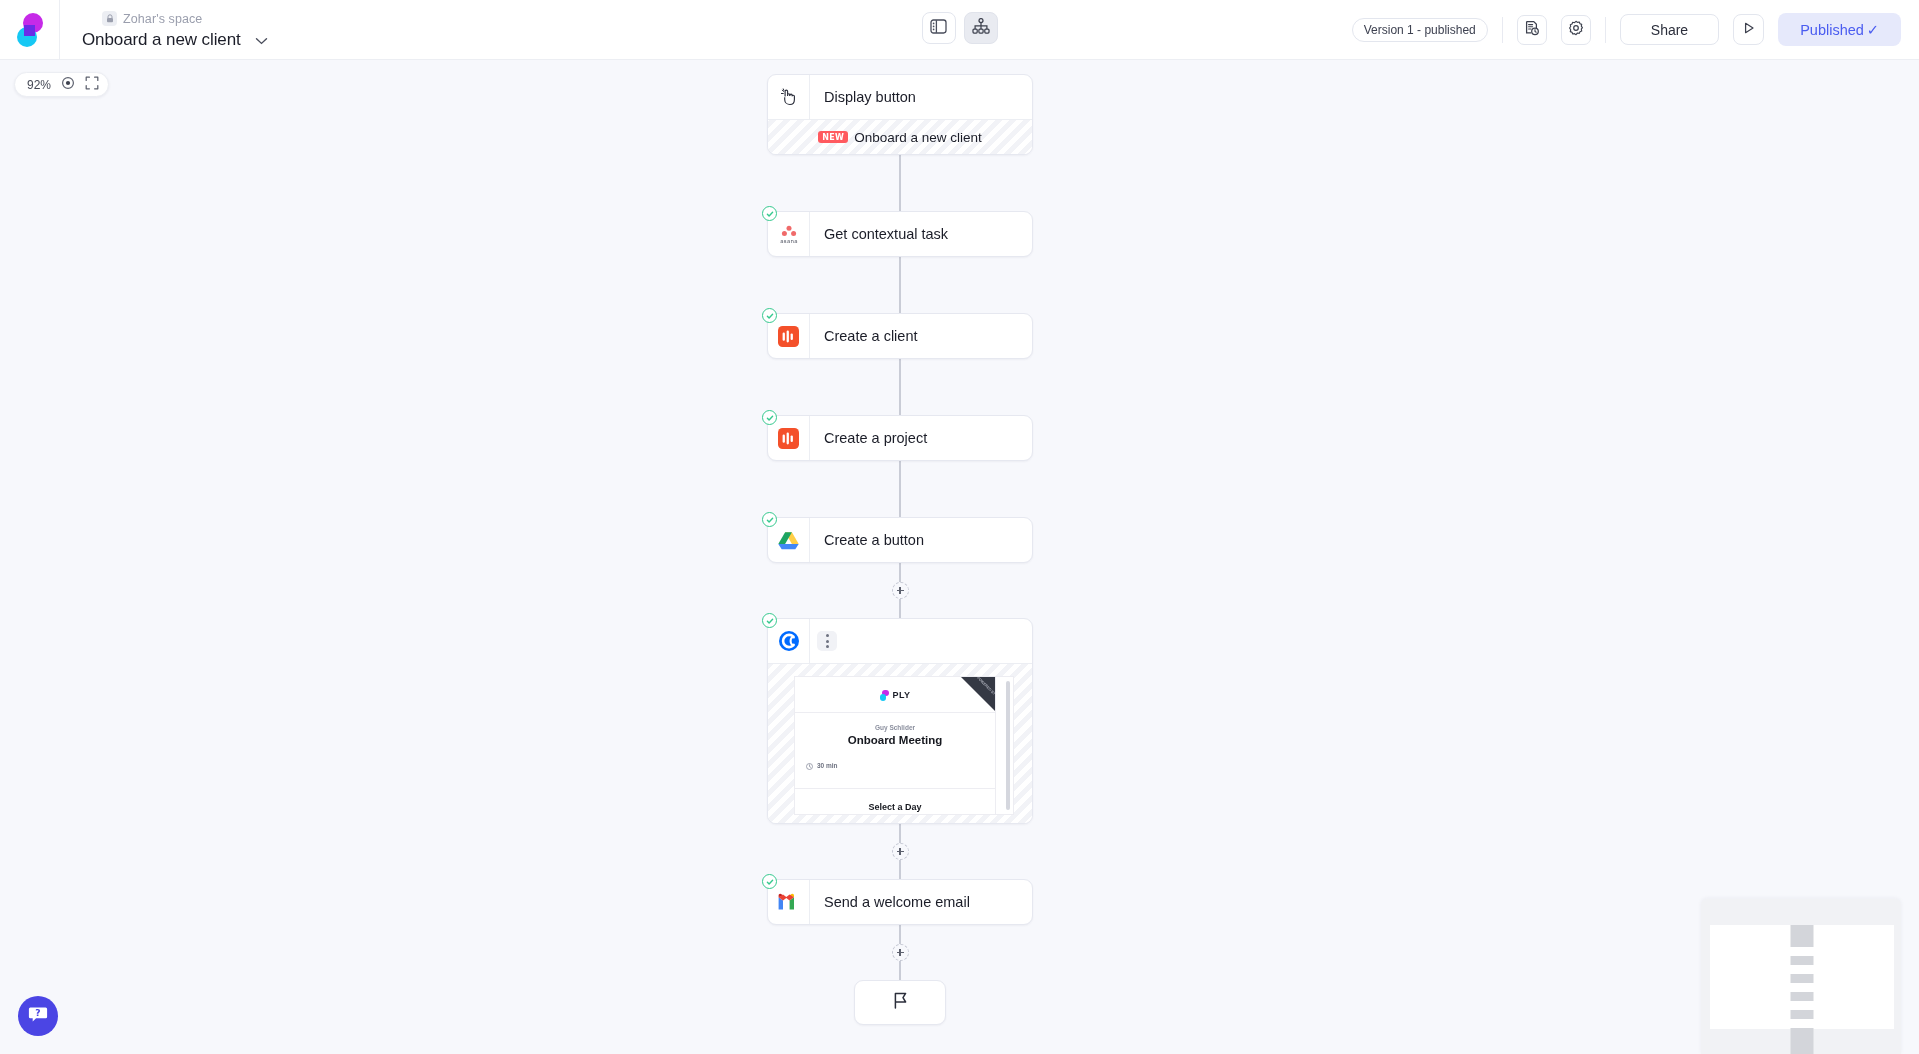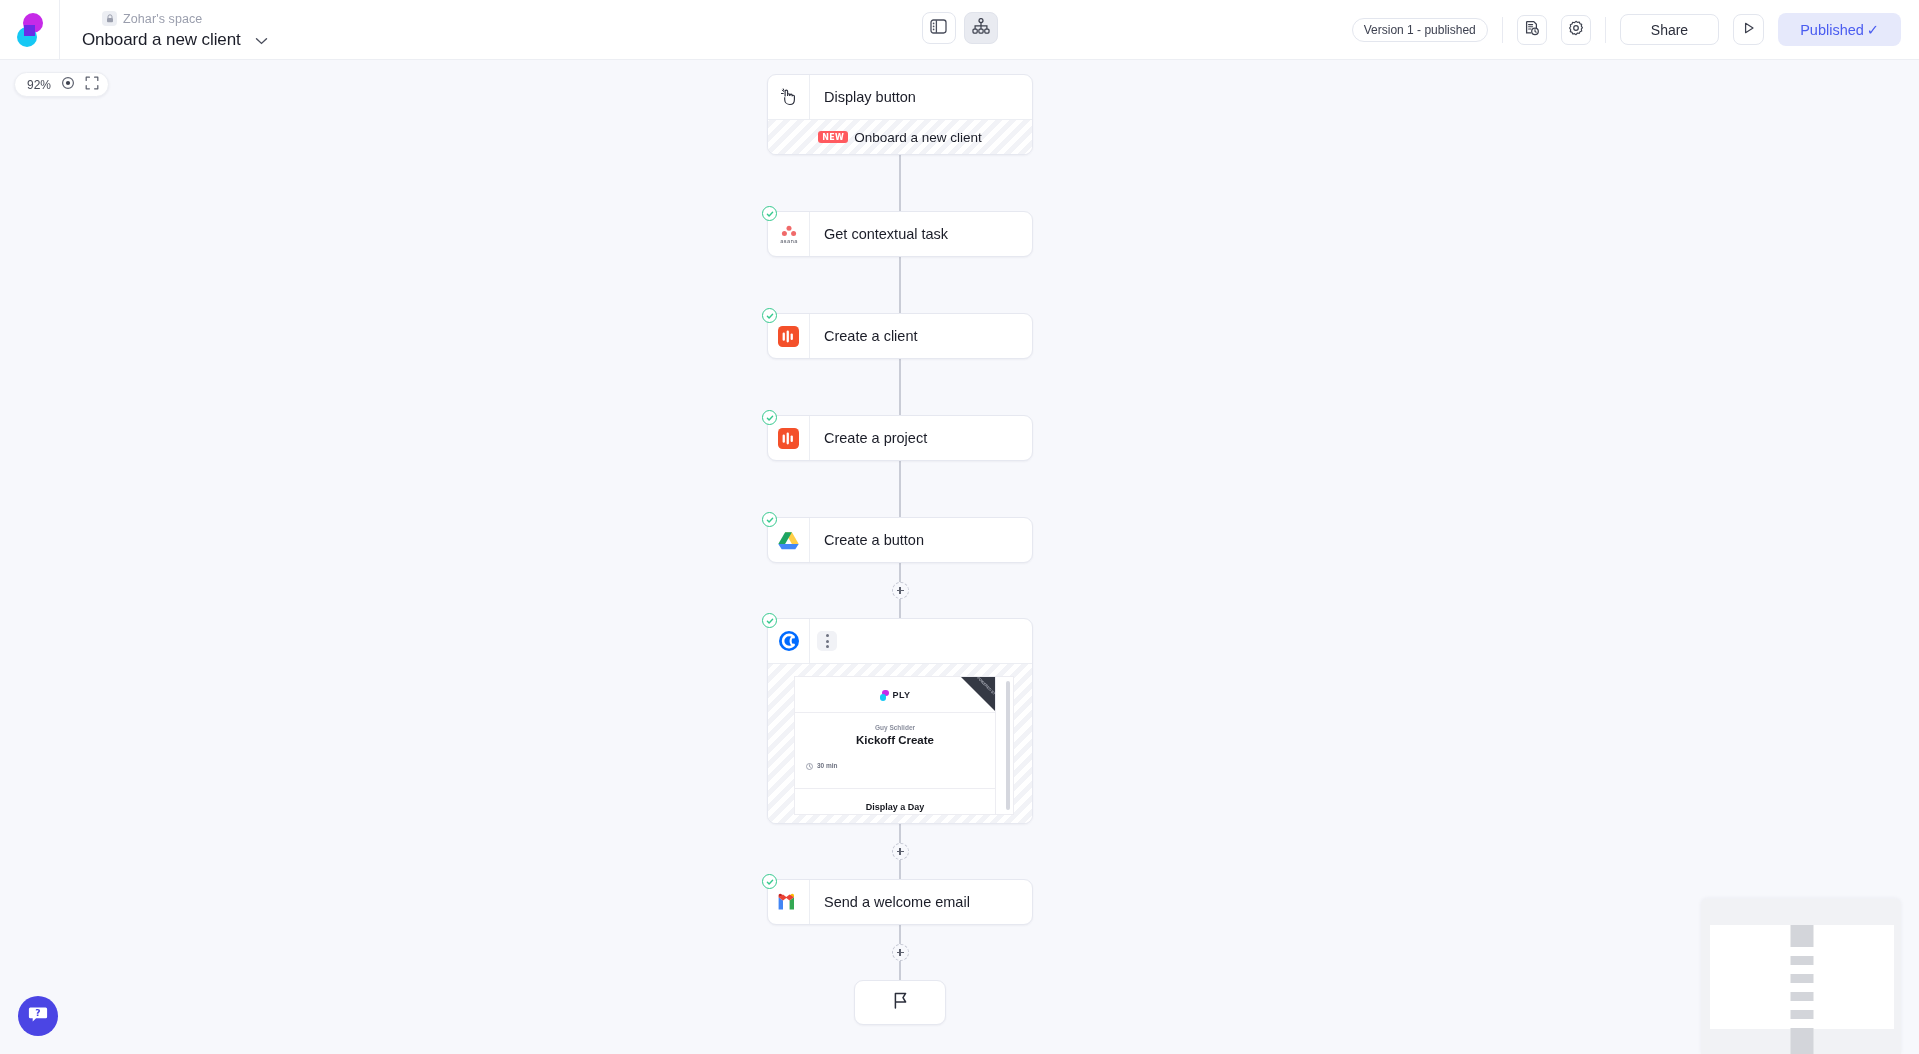--- a/index.html
+++ b/index.html
@@ -512,32 +512,32 @@
           <div class="pc-main">
             <div class="pc-logo">
               <span class="pc-logo-mark">
                   <i class="a"></i>
                   <i class="b"></i>
                 </span>
               <span class="pc-logo-text">PLY</span>
             </div>
             <div class="pc-rule"></div>
             <div class="pc-host">Guy Schlider</div>
-            <div class="pc-title">Kickoff Create</div>
+            <div class="pc-title">Onboard Meeting</div>
             <div class="pc-dur">
               <span>
                 <svg width="7" height="7" viewBox="0 0 7 7">
                     <circle cx="3.5" cy="3.5" r="3" fill="none" stroke="#8b8f9e" stroke-width=".8"></circle>
                     <path d="M3.5 1.8v1.8l1.2.7" fill="none" stroke="#8b8f9e" stroke-width=".8" stroke-linecap="round"></path>
                   </svg>
               </span>
               <span class="pc-dur-text">30 min</span>
             </div>
             <div class="pc-rule2"></div>
-            <div class="pc-select">Display a Day</div>
+            <div class="pc-select">Select a Day</div>
             <div class="pc-ribbon">
               <span>POWERED BY</span>
             </div>
           </div>
           <div class="pc-side">
             <div class="pc-scroll"></div>
           </div>
         </div>
       </div>
     </div>

